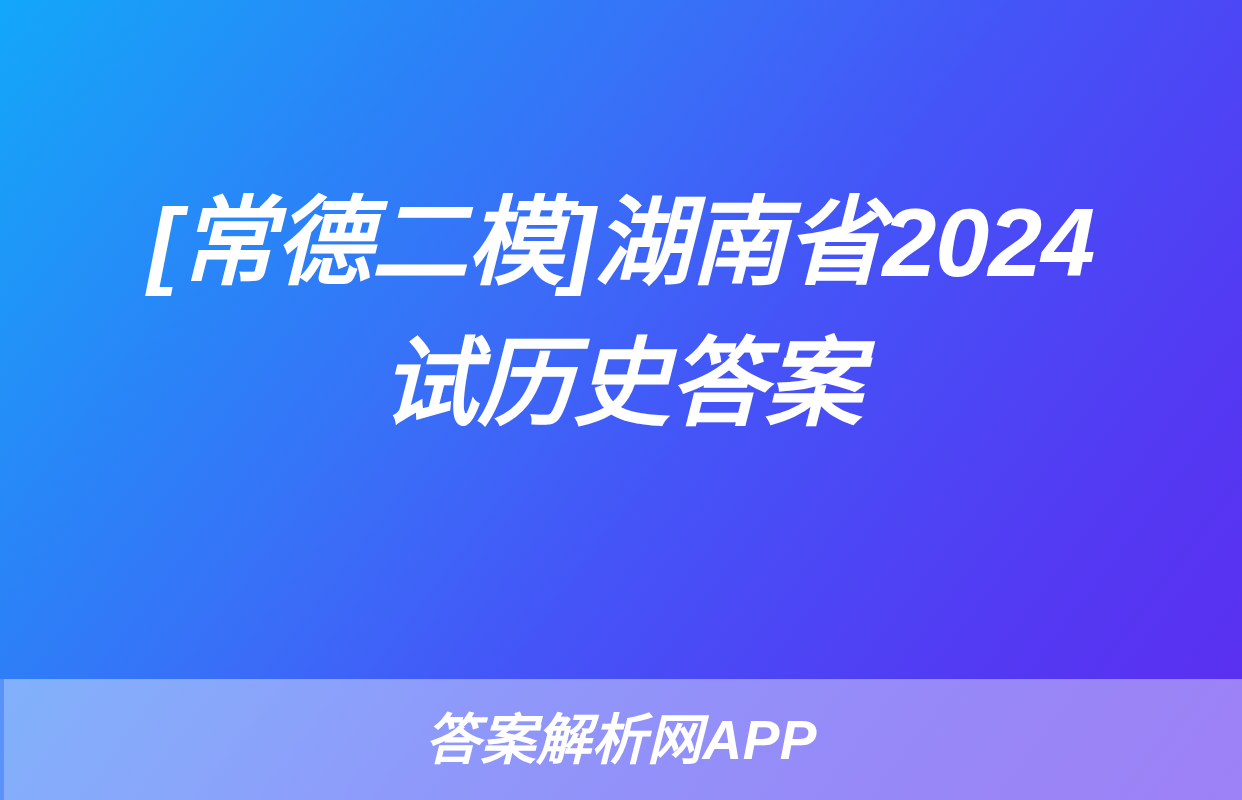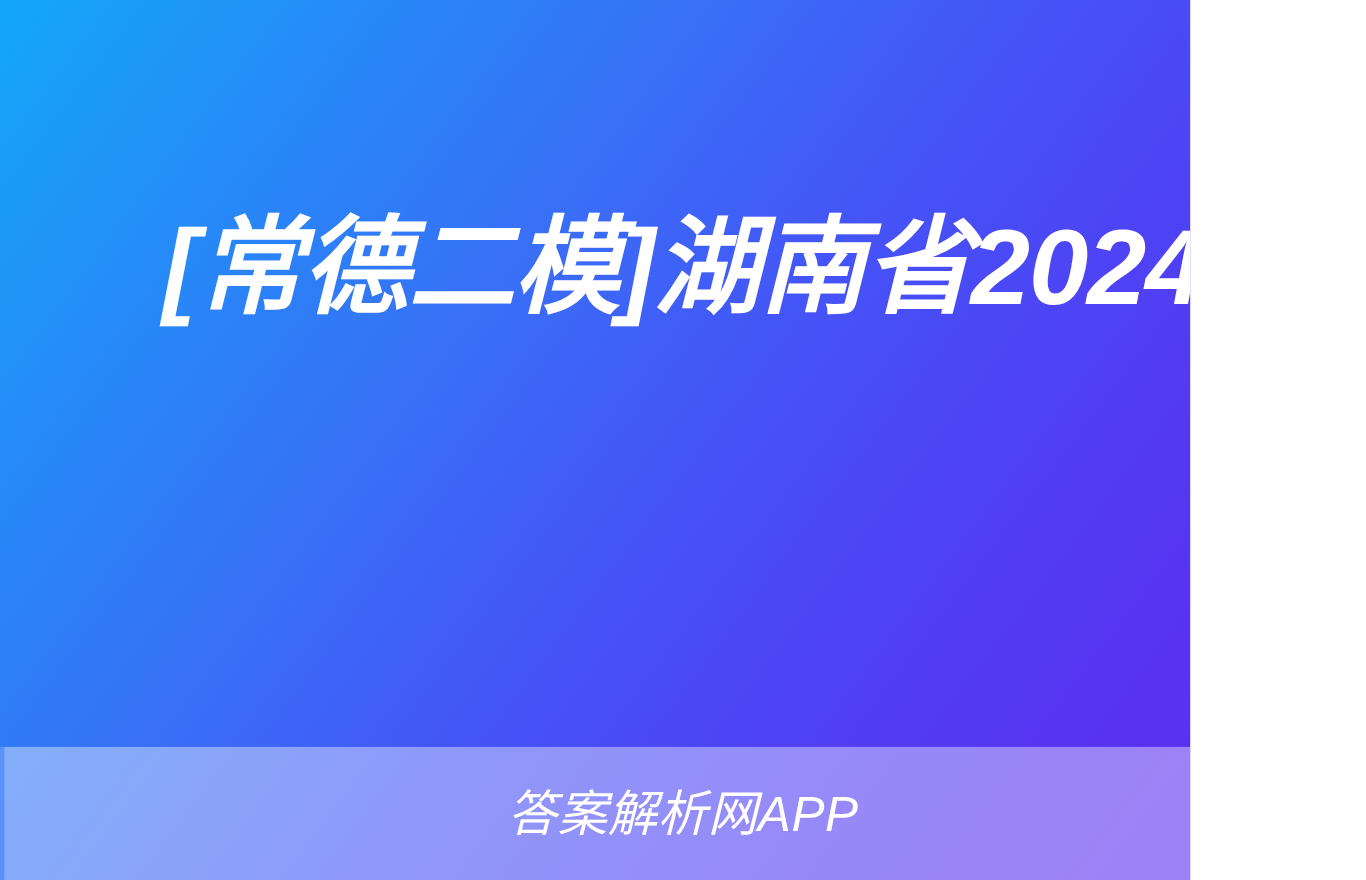--- a/index.html
+++ b/index.html
@@ -7,21 +7,21 @@
     margin: 0;
     padding: 0;
     width: 1242px;
     height: 800px;
     overflow: hidden;
     background: #ffffff;
   }
 
   #poster {
     position: relative;
-    width: 1082px;
+    width: 1242px;
     height: 800px;
     overflow: hidden;
     font-family: "Liberation Sans", "DejaVu Sans", sans-serif;
     
     background-image: linear-gradient(
       127deg,
       #12a7f9 0%,
       #1e97f8 11%,
       #2b82f7 25%,
       #3a6df7 40%,
@@ -73,37 +73,38 @@
     position: absolute;
     left: 0;
     top: 0;
     width: 4px;
     height: 121px;
     background-color: rgba(40, 110, 250, 0.45);
   }
 
   .watermark {
     color: #ffffff;
-    font-size: 45px;
+    font-size: 55px;
     line-height: 50px;
-    font-weight: 400;
+    font-weight: 700;
     font-style: italic;
     letter-spacing: 0.5px;
     white-space: nowrap;
     position: relative;
     z-index: 2;
   }
 </style>
 </head>
 <body>
 
 <div id="poster">
 
   <div class="title-block">
     <span class="title-line">[常德二模]湖南省2024</span>
+    <span class="title-line">试历史答案</span>
   </div>
 
   <div class="bottom-band">
     <div class="band-left-edge"></div>
     <span class="watermark">答案解析网APP</span>
   </div>
 
 </div>
 
 </body></html>

